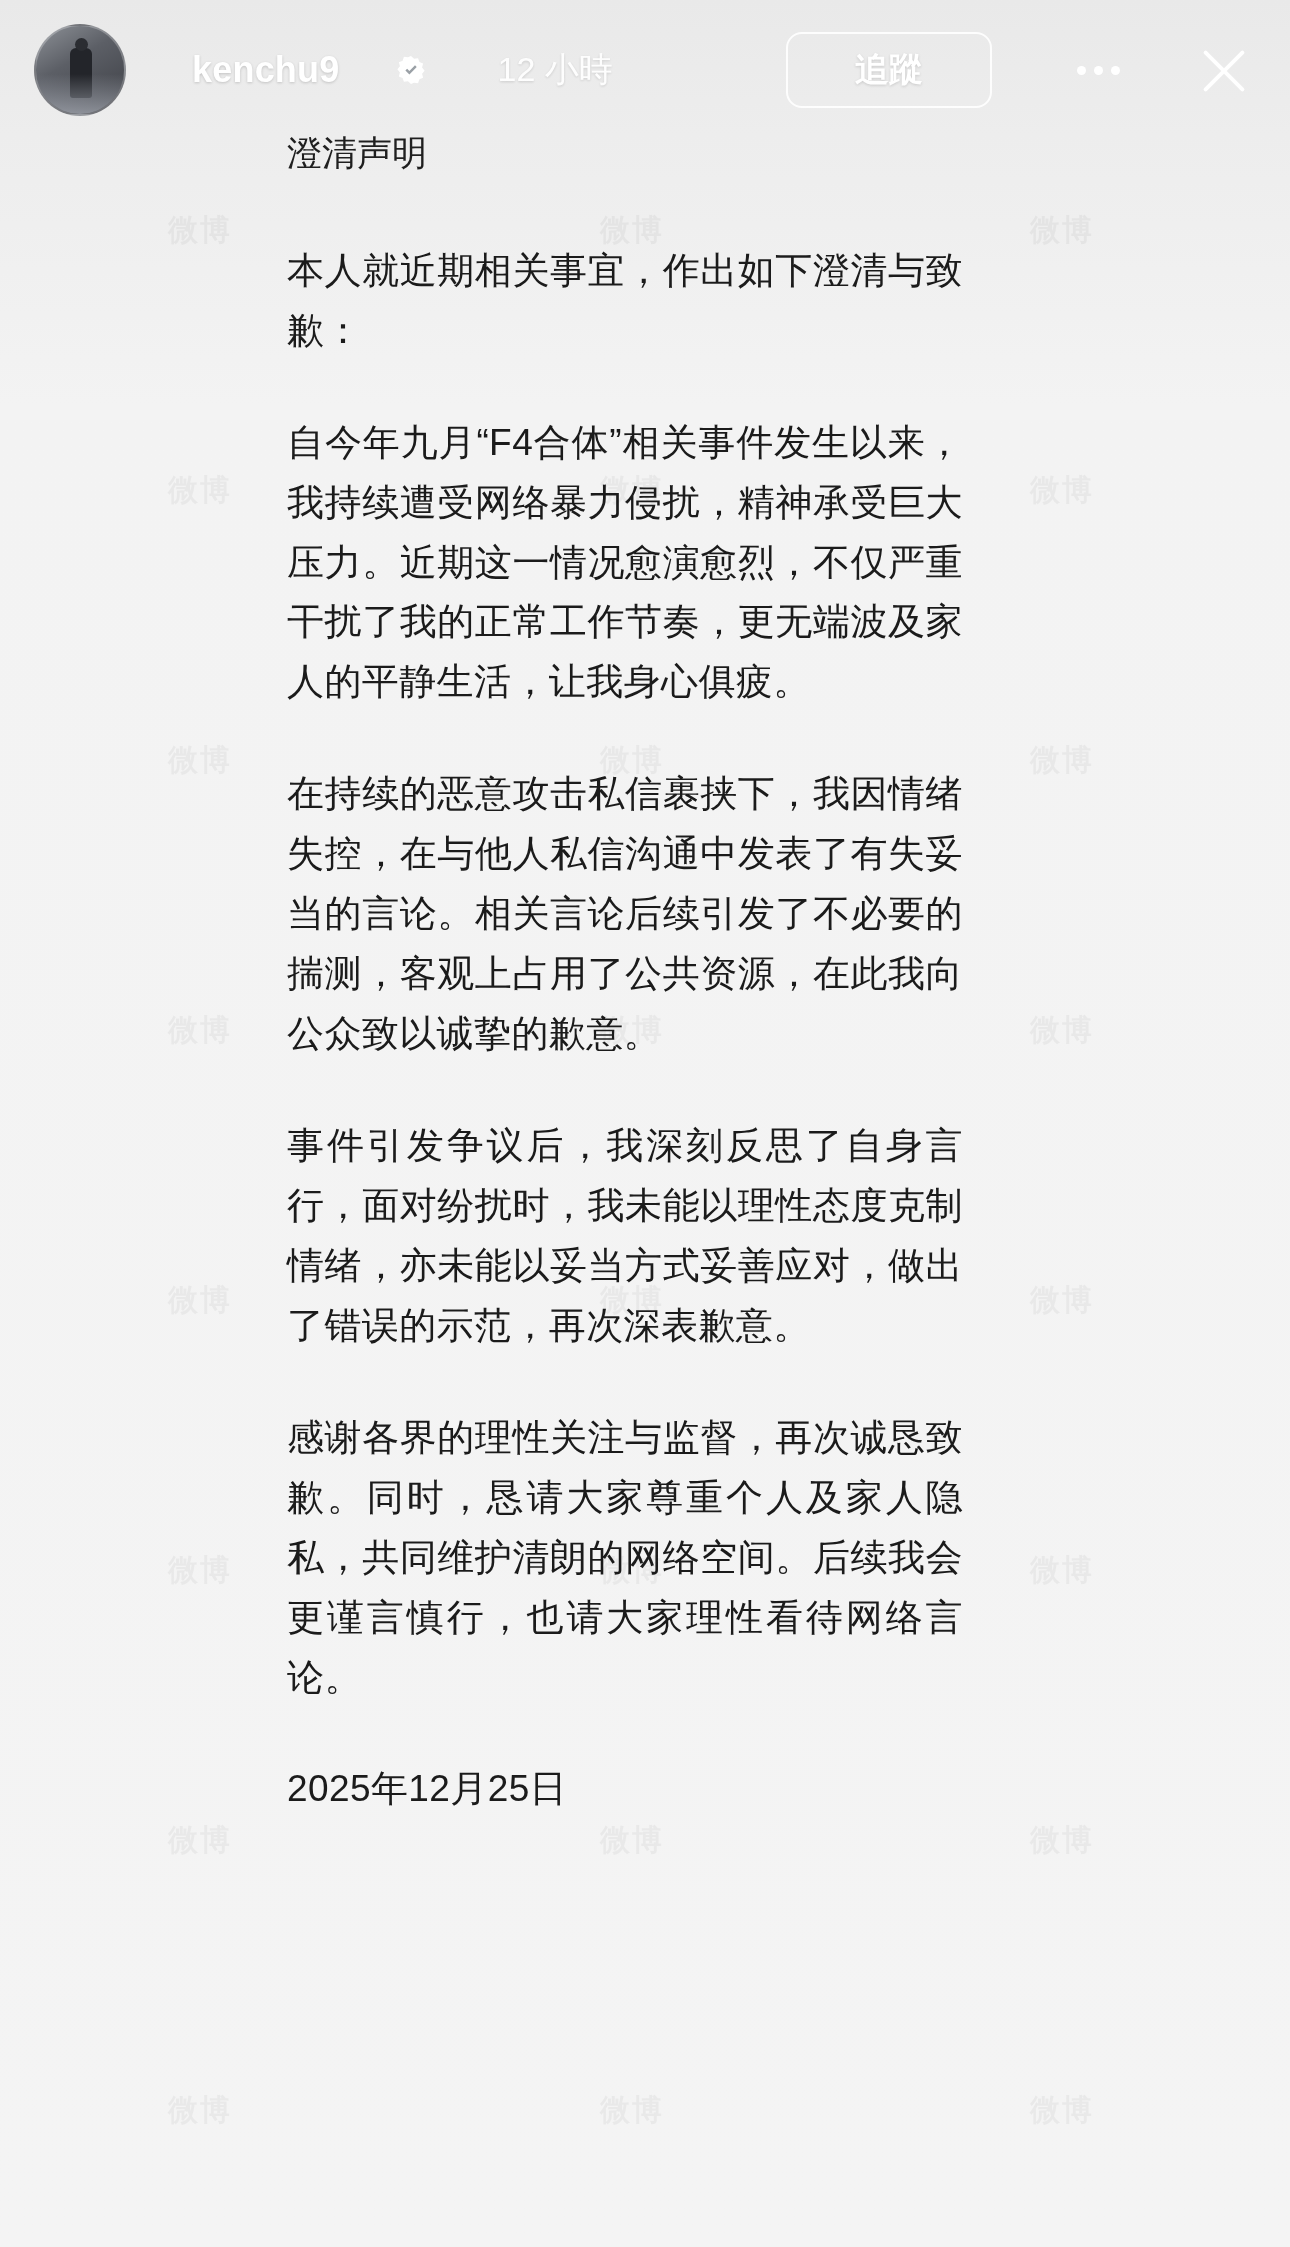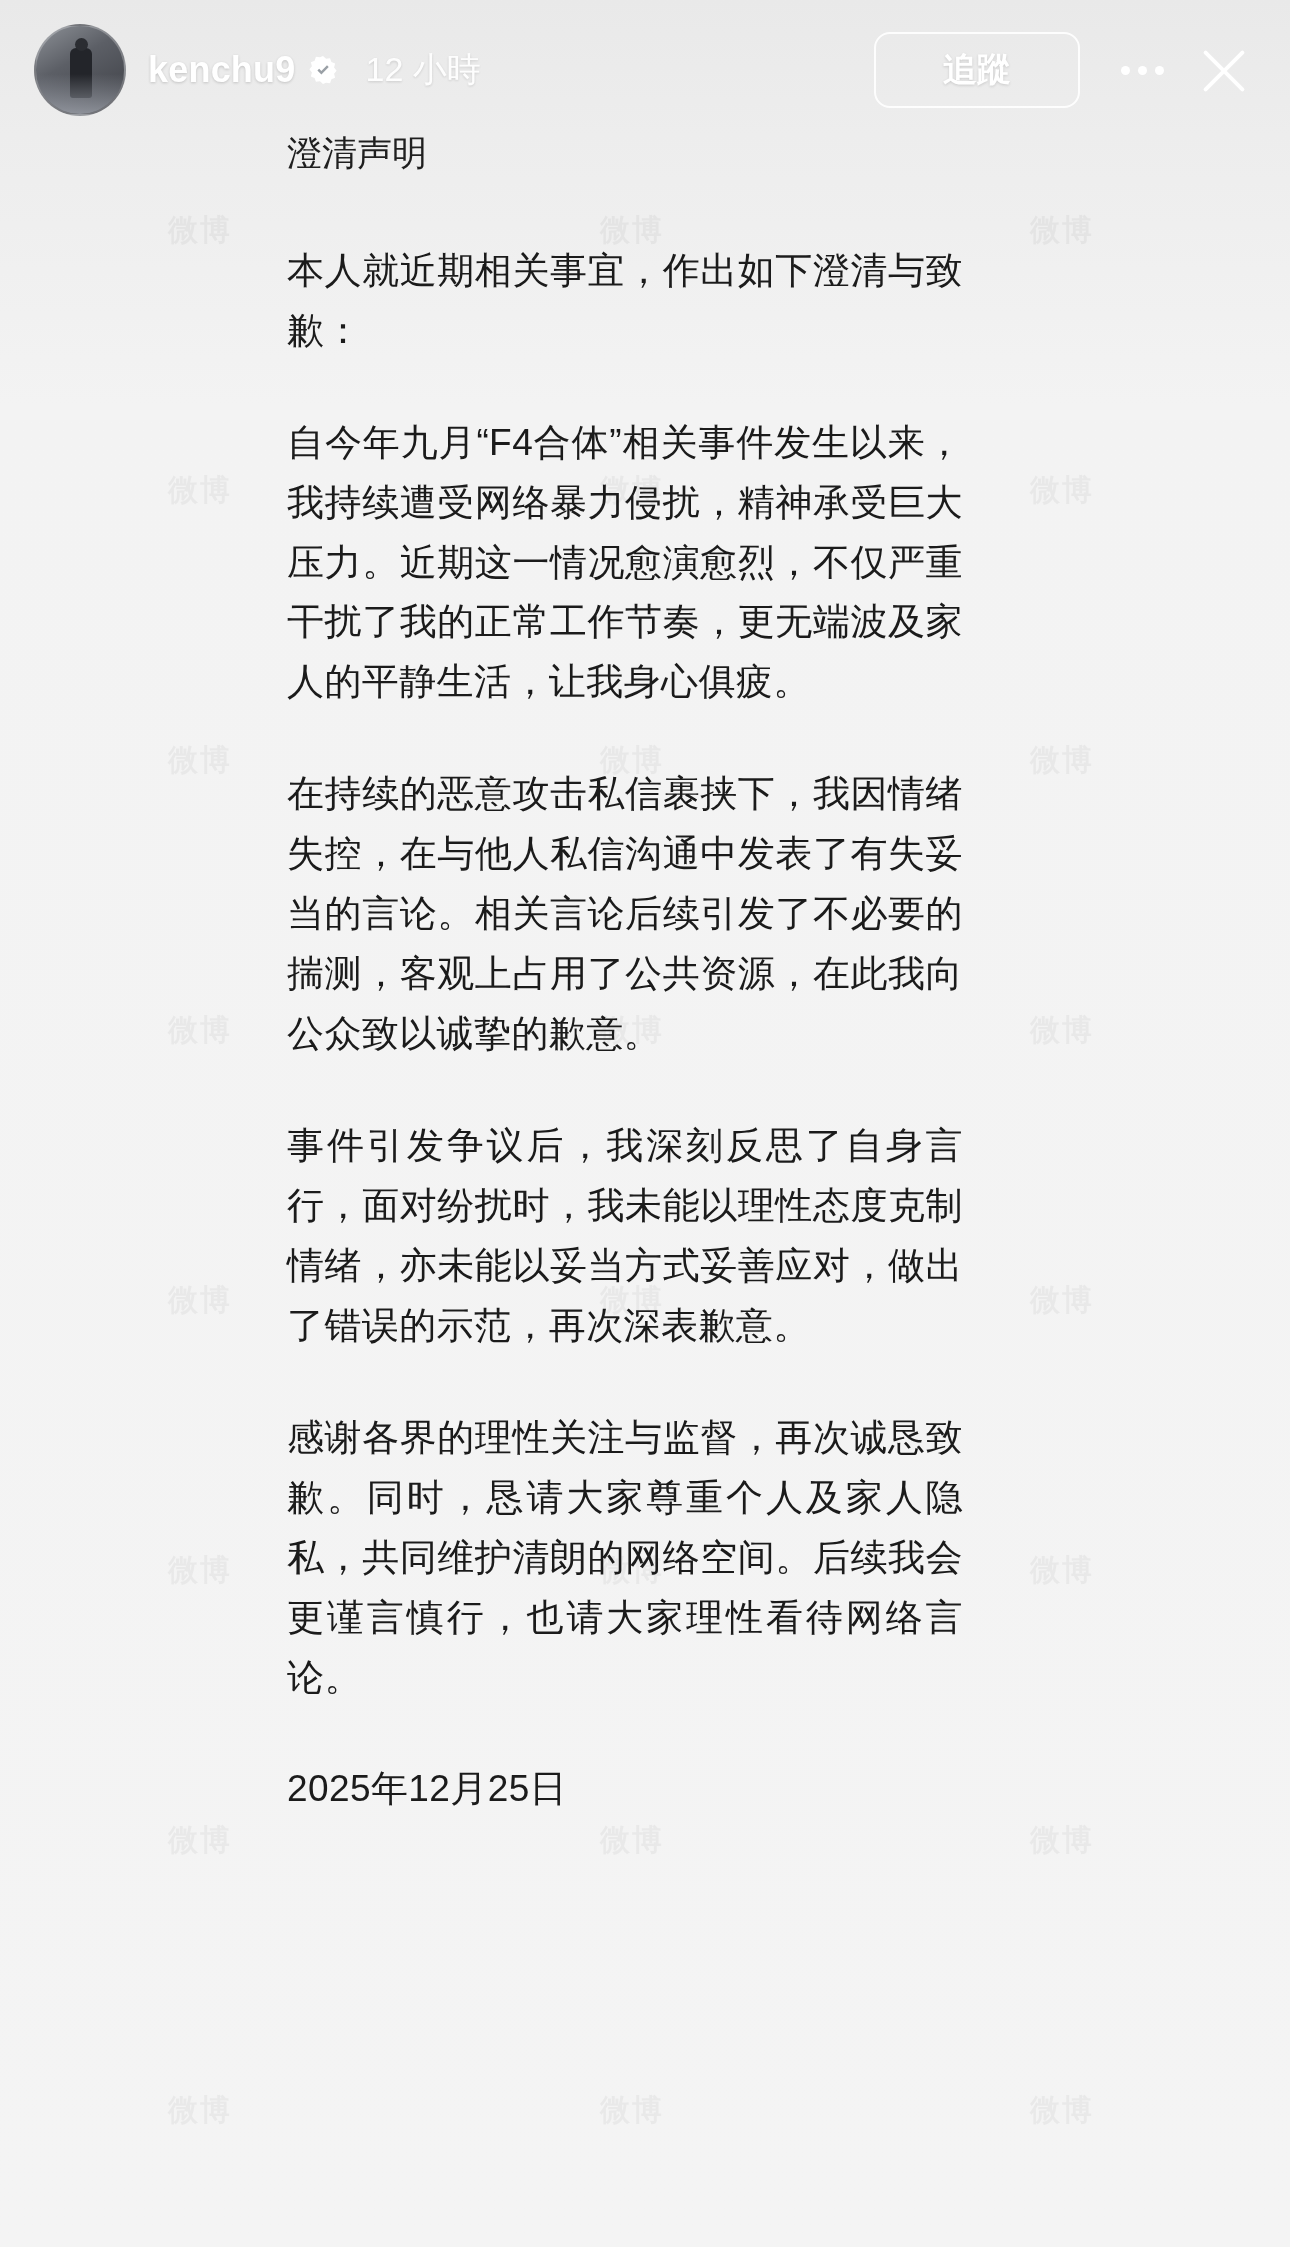--- a/index.html
+++ b/index.html
@@ -21,20 +21,21 @@
   
   .story-header {
     position: absolute;
     top: 0; left: 0;
     width: 1290px;
     height: 140px;
     display: flex;
     align-items: center;
     padding: 0 34px;
     z-index: 30;
+    gap: 44px;
   }
   .avatar {
     width: 92px;
     height: 92px;
     border-radius: 50%;
     background: linear-gradient(150deg, #8d9197 0%, #5c5f66 40%, #3c3e44 100%);
     position: relative;
     overflow: hidden;
     flex: 0 0 auto;
     border: 2px solid rgba(255,255,255,0.25);

